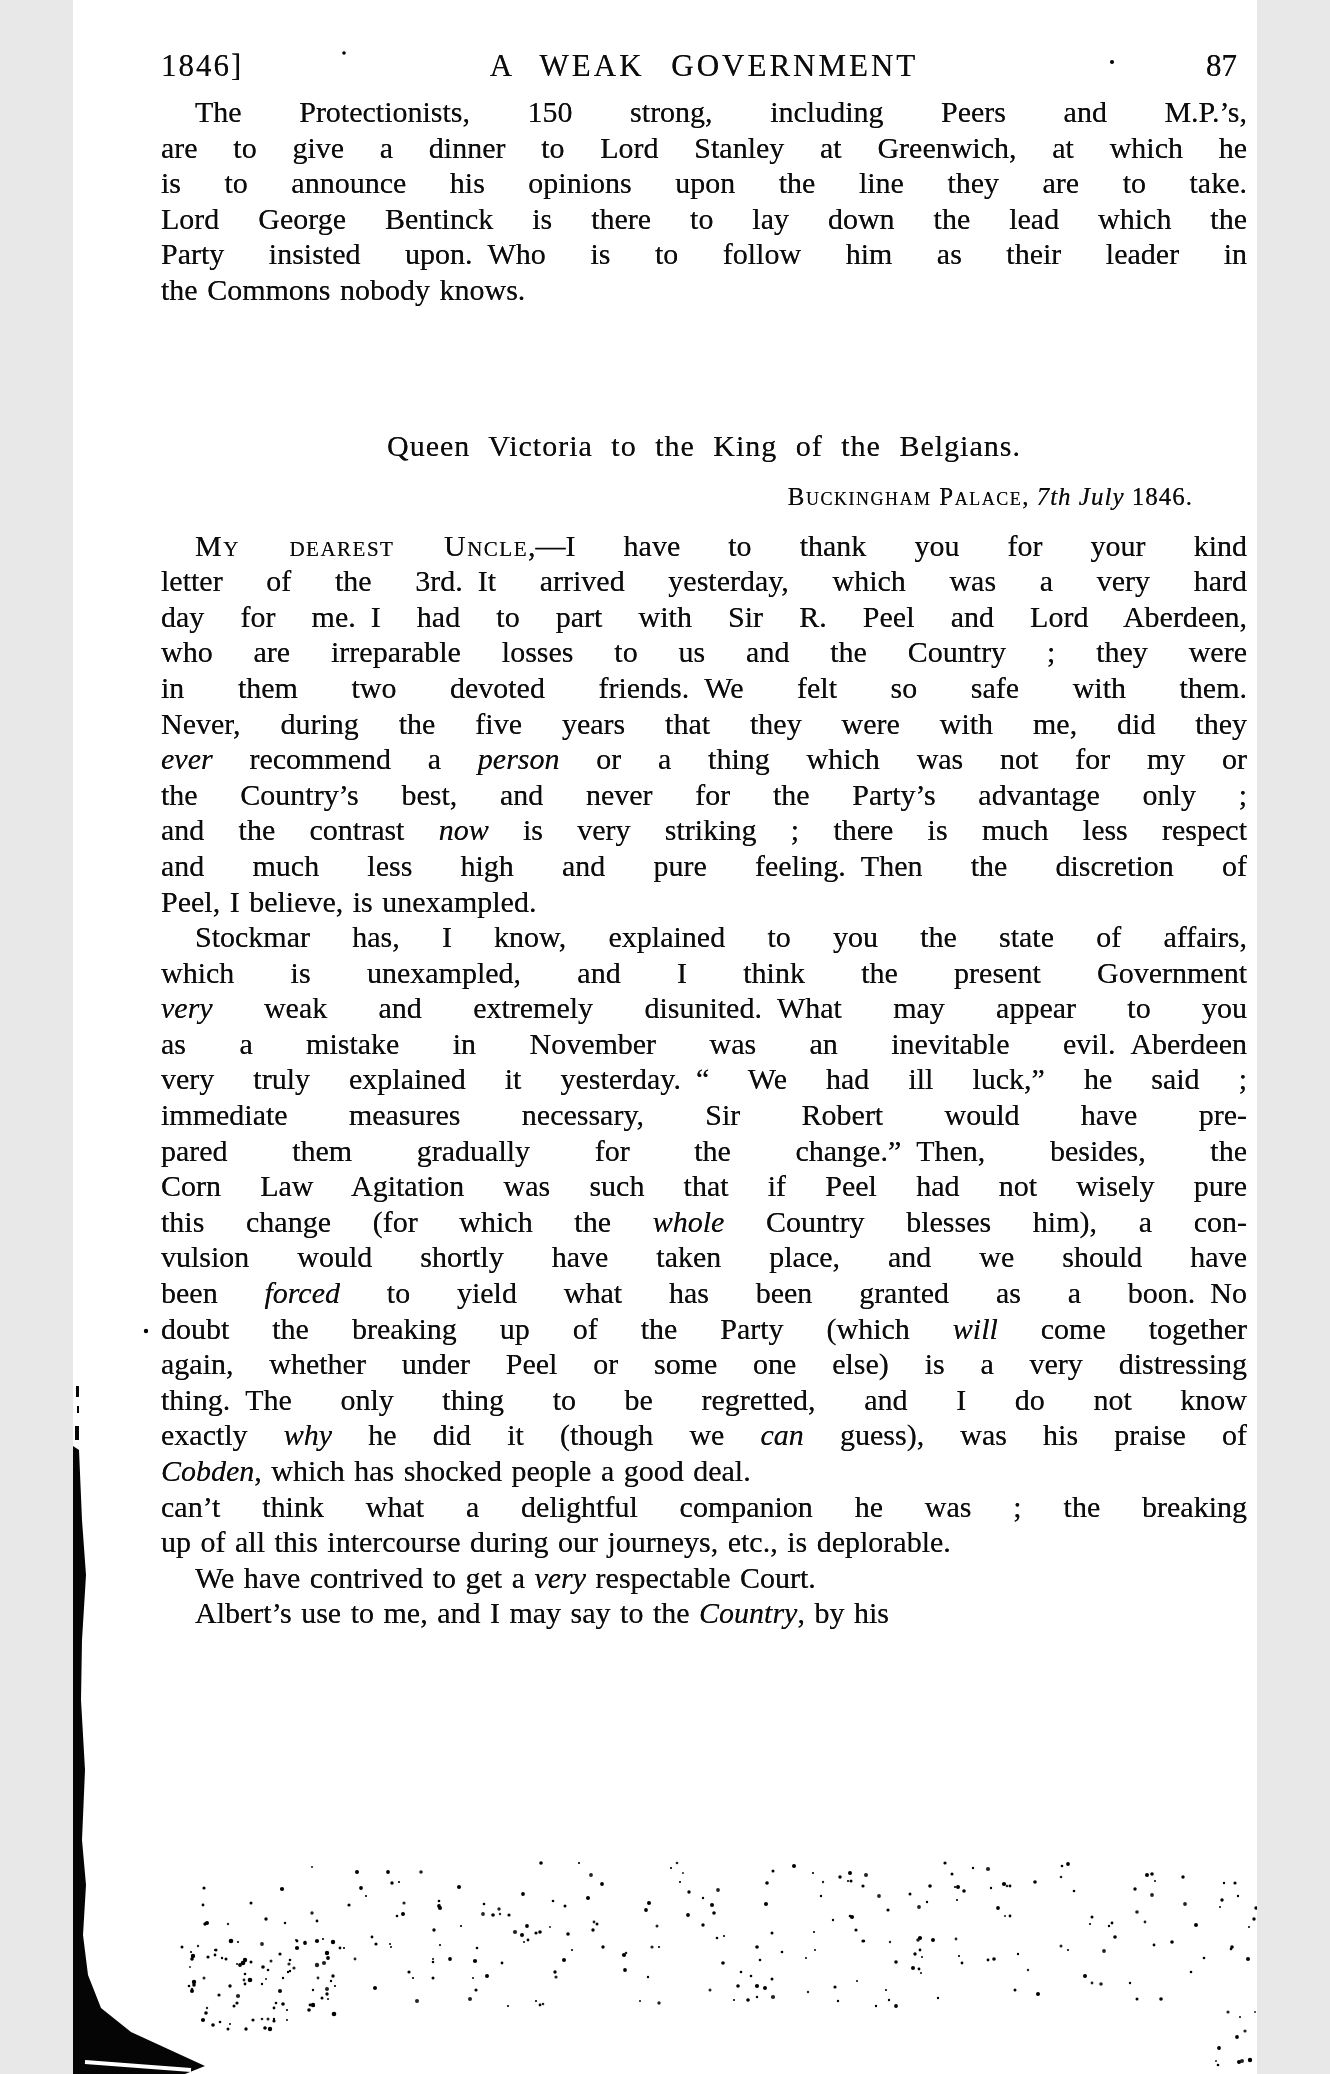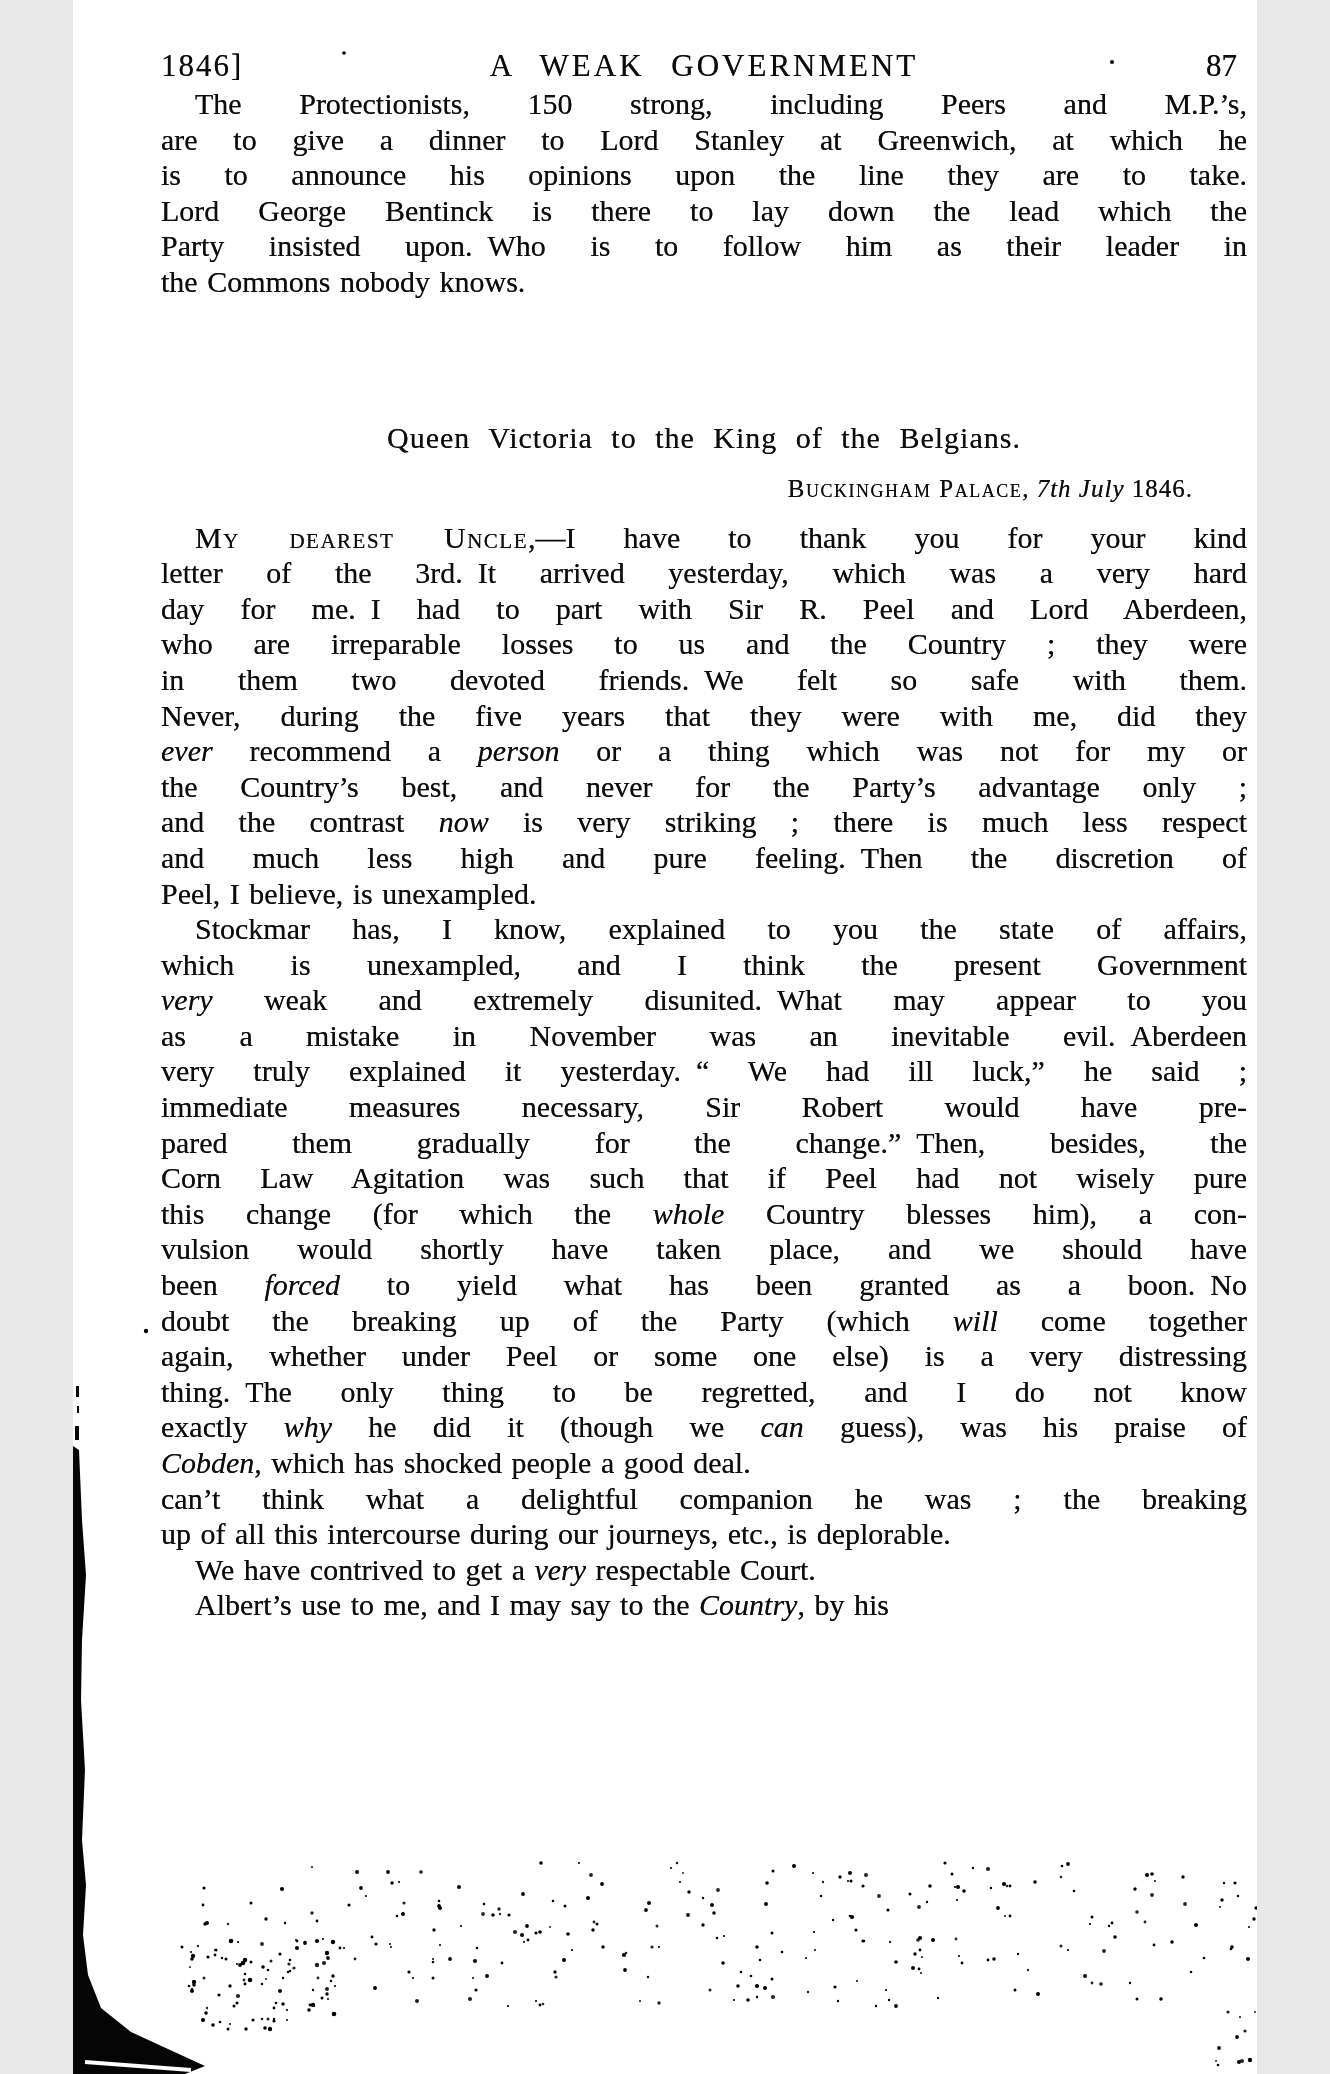--- a/index.html
+++ b/index.html
@@ -16,21 +16,21 @@
     position:absolute;left:88px;top:46px;width:1086px;
     text-shadow:0 0 0.6px rgba(0,0,0,.75);
   }
   .header{
     display:grid;grid-template-columns:1fr auto 1fr;align-items:baseline;
     font-size:31px;line-height:40px;
   }
   .header .year{justify-self:start;letter-spacing:2px;}
   .header .title{letter-spacing:3px;word-spacing:16px;}
   .header .pageno{justify-self:end;padding-right:10px;}
-  .intro{margin-top:0;}
+  .intro{margin-top:8px;}
   .line{
     font-size:30px;line-height:35.6px;
     text-align:justify;text-align-last:justify;
     word-spacing:2px;white-space:nowrap0;
   }
   .line.last{text-align-last:left;}
   .line.first{padding-left:34px;}
   .letter-heading{
     margin-top:120px;text-align:center;
     font-size:30px;line-height:36px;letter-spacing:1px;word-spacing:10px;

